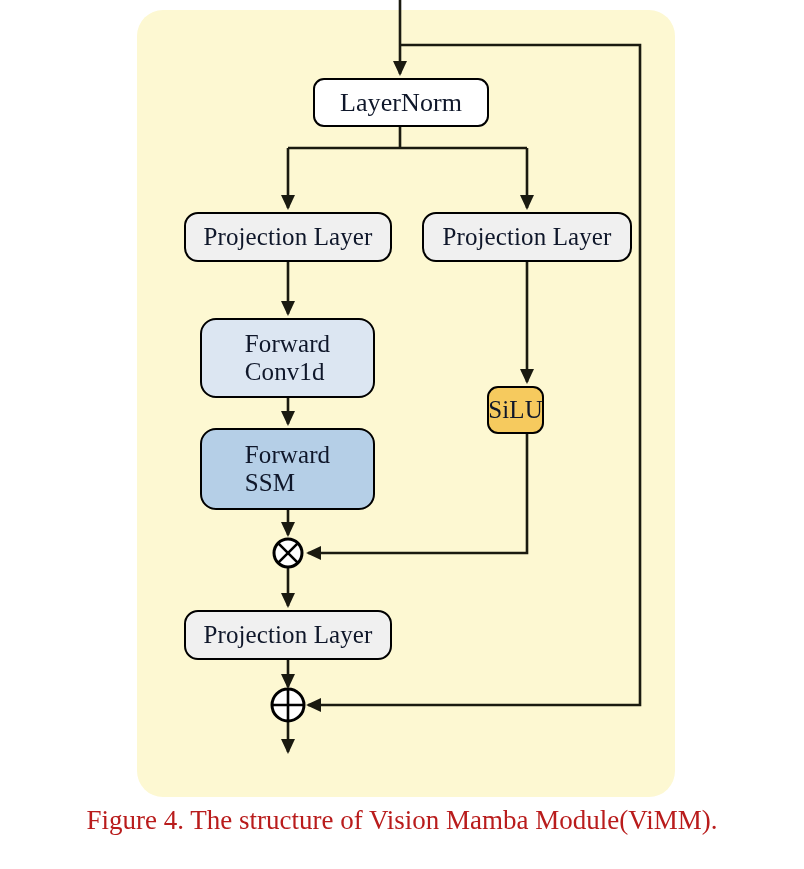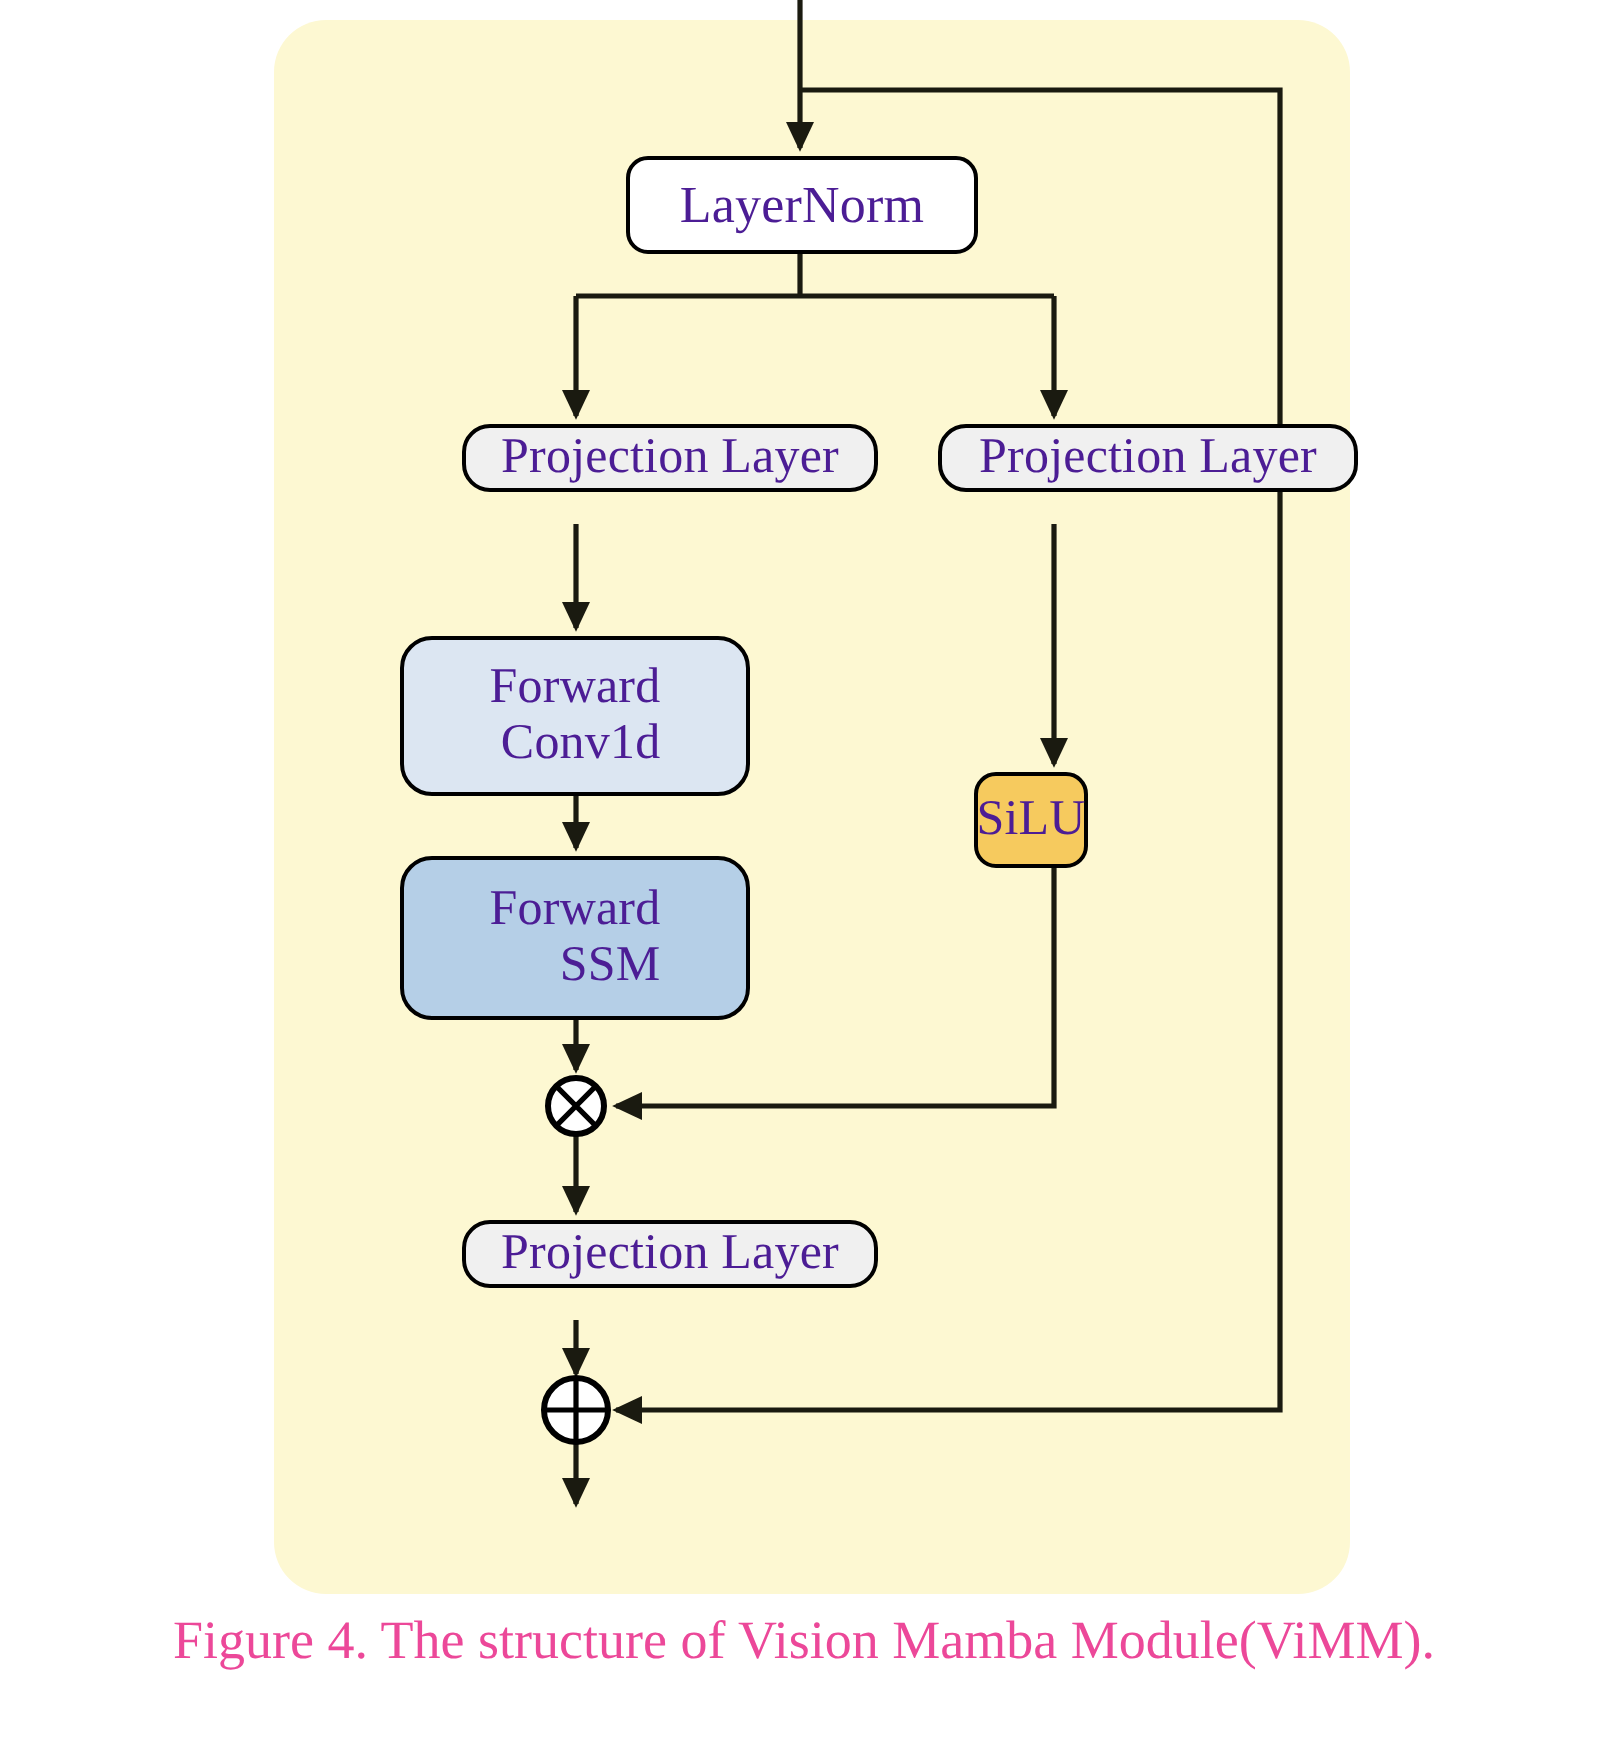--- a/index.html
+++ b/index.html
@@ -36,40 +36,39 @@
     height: 869px;
     pointer-events: none;
   }
   .node {
     position: absolute;
     box-sizing: border-box;
     border: 2.2px solid #000000;
     display: flex;
     align-items: center;
     justify-content: center;
-    text-align: right;
+    text-align: left;
     line-height: 1.12;
-    color: #4c1d95;
+    color: #0f172a;
     letter-spacing: 0.1px;
   }
   .node-layernorm {
     left: 313px;
     top: 78px;
     width: 176px;
     height: 49px;
     background: #ffffff;
     border-radius: 11px;
     font-size: 26px;
   }
   .node-proj {
     background: #f0f0f0;
     border-radius: 14px;
     font-size: 25px;
-    height: 34px;
-    margin-left: 47px;
+    height: 50px;
   }
   .node-proj-left  { left: 184px; top: 212px; width: 208px; }
   .node-proj-right { left: 422px; top: 212px; width: 210px; }
   .node-proj-out   { left: 184px; top: 610px; width: 208px; }
   .node-conv {
     left: 200px;
     top: 318px;
     width: 175px;
     height: 80px;
     background: #dce6f2;
@@ -100,21 +99,21 @@
   .node .lines span {
     display: block;
   }
   .caption {
     position: absolute;
     left: 0;
     top: 805px;
     width: 804px;
     text-align: center;
     font-size: 27px;
-    color: #ec4899;
+    color: #b91c1c;
     font-family: "Liberation Serif", "DejaVu Serif", serif;
   }
 </style>
 </head>
 <body>
 
 <div id="figure-root">
 
   <div class="panel"></div>
 

